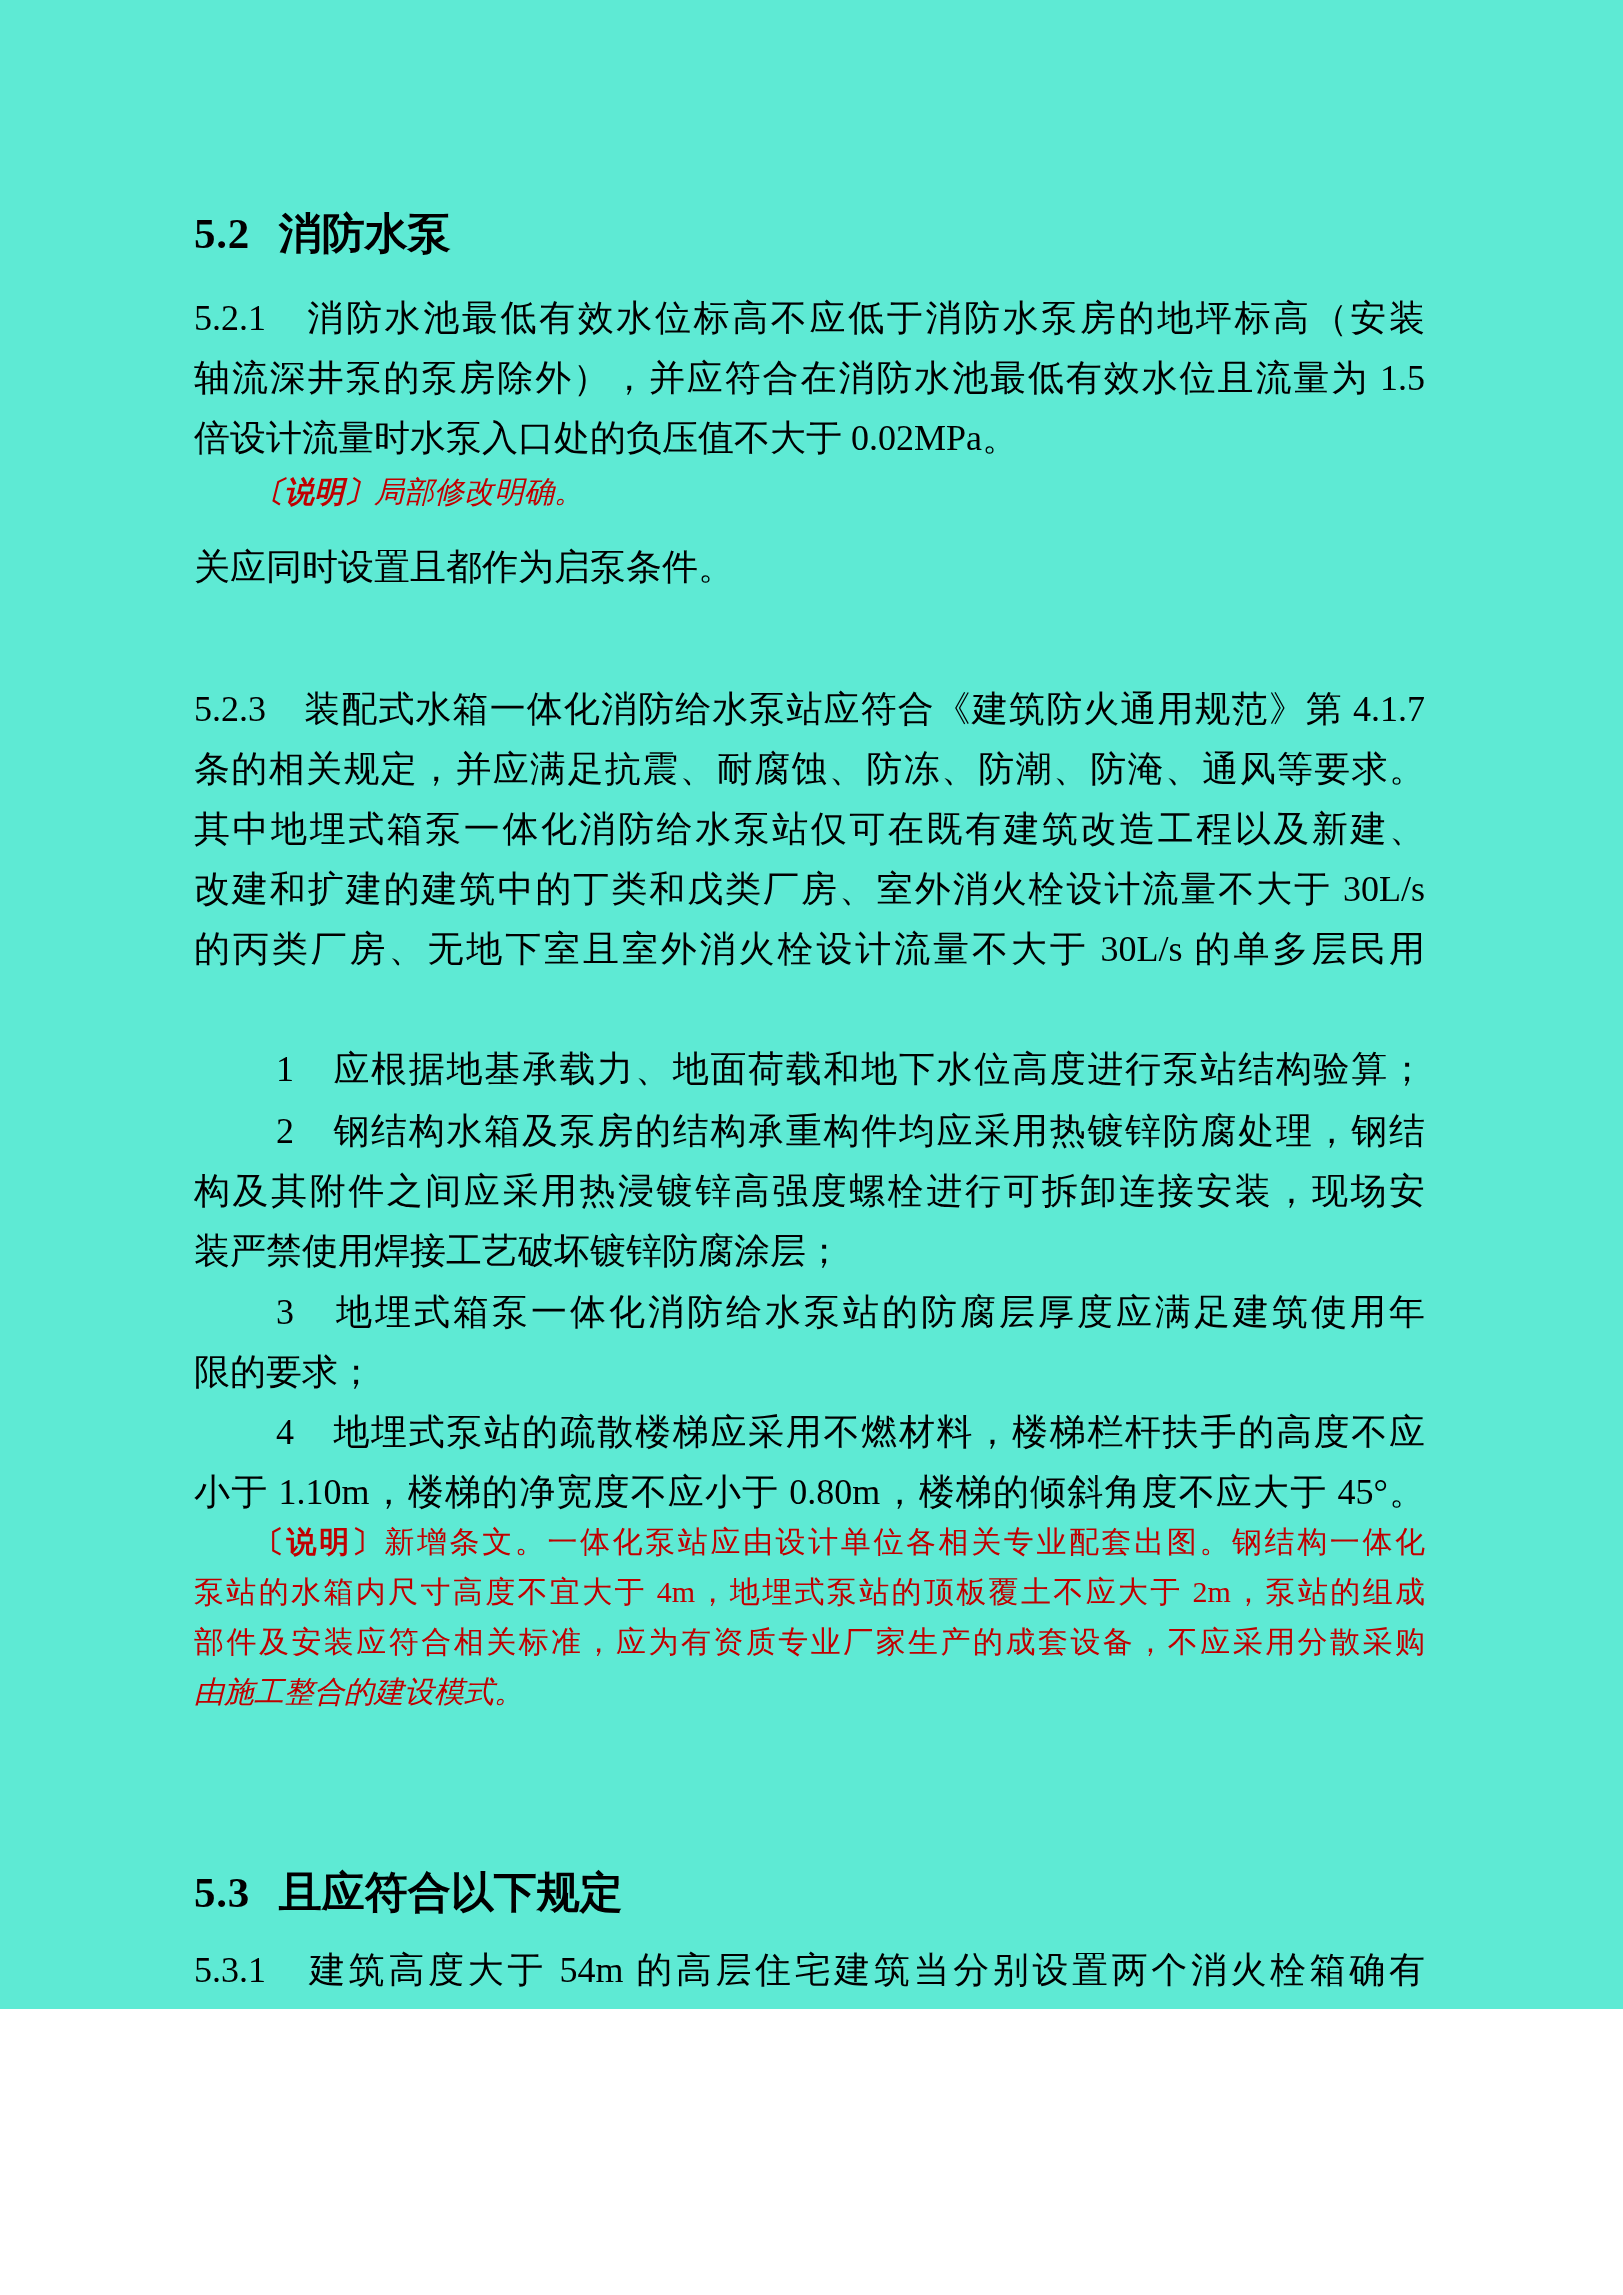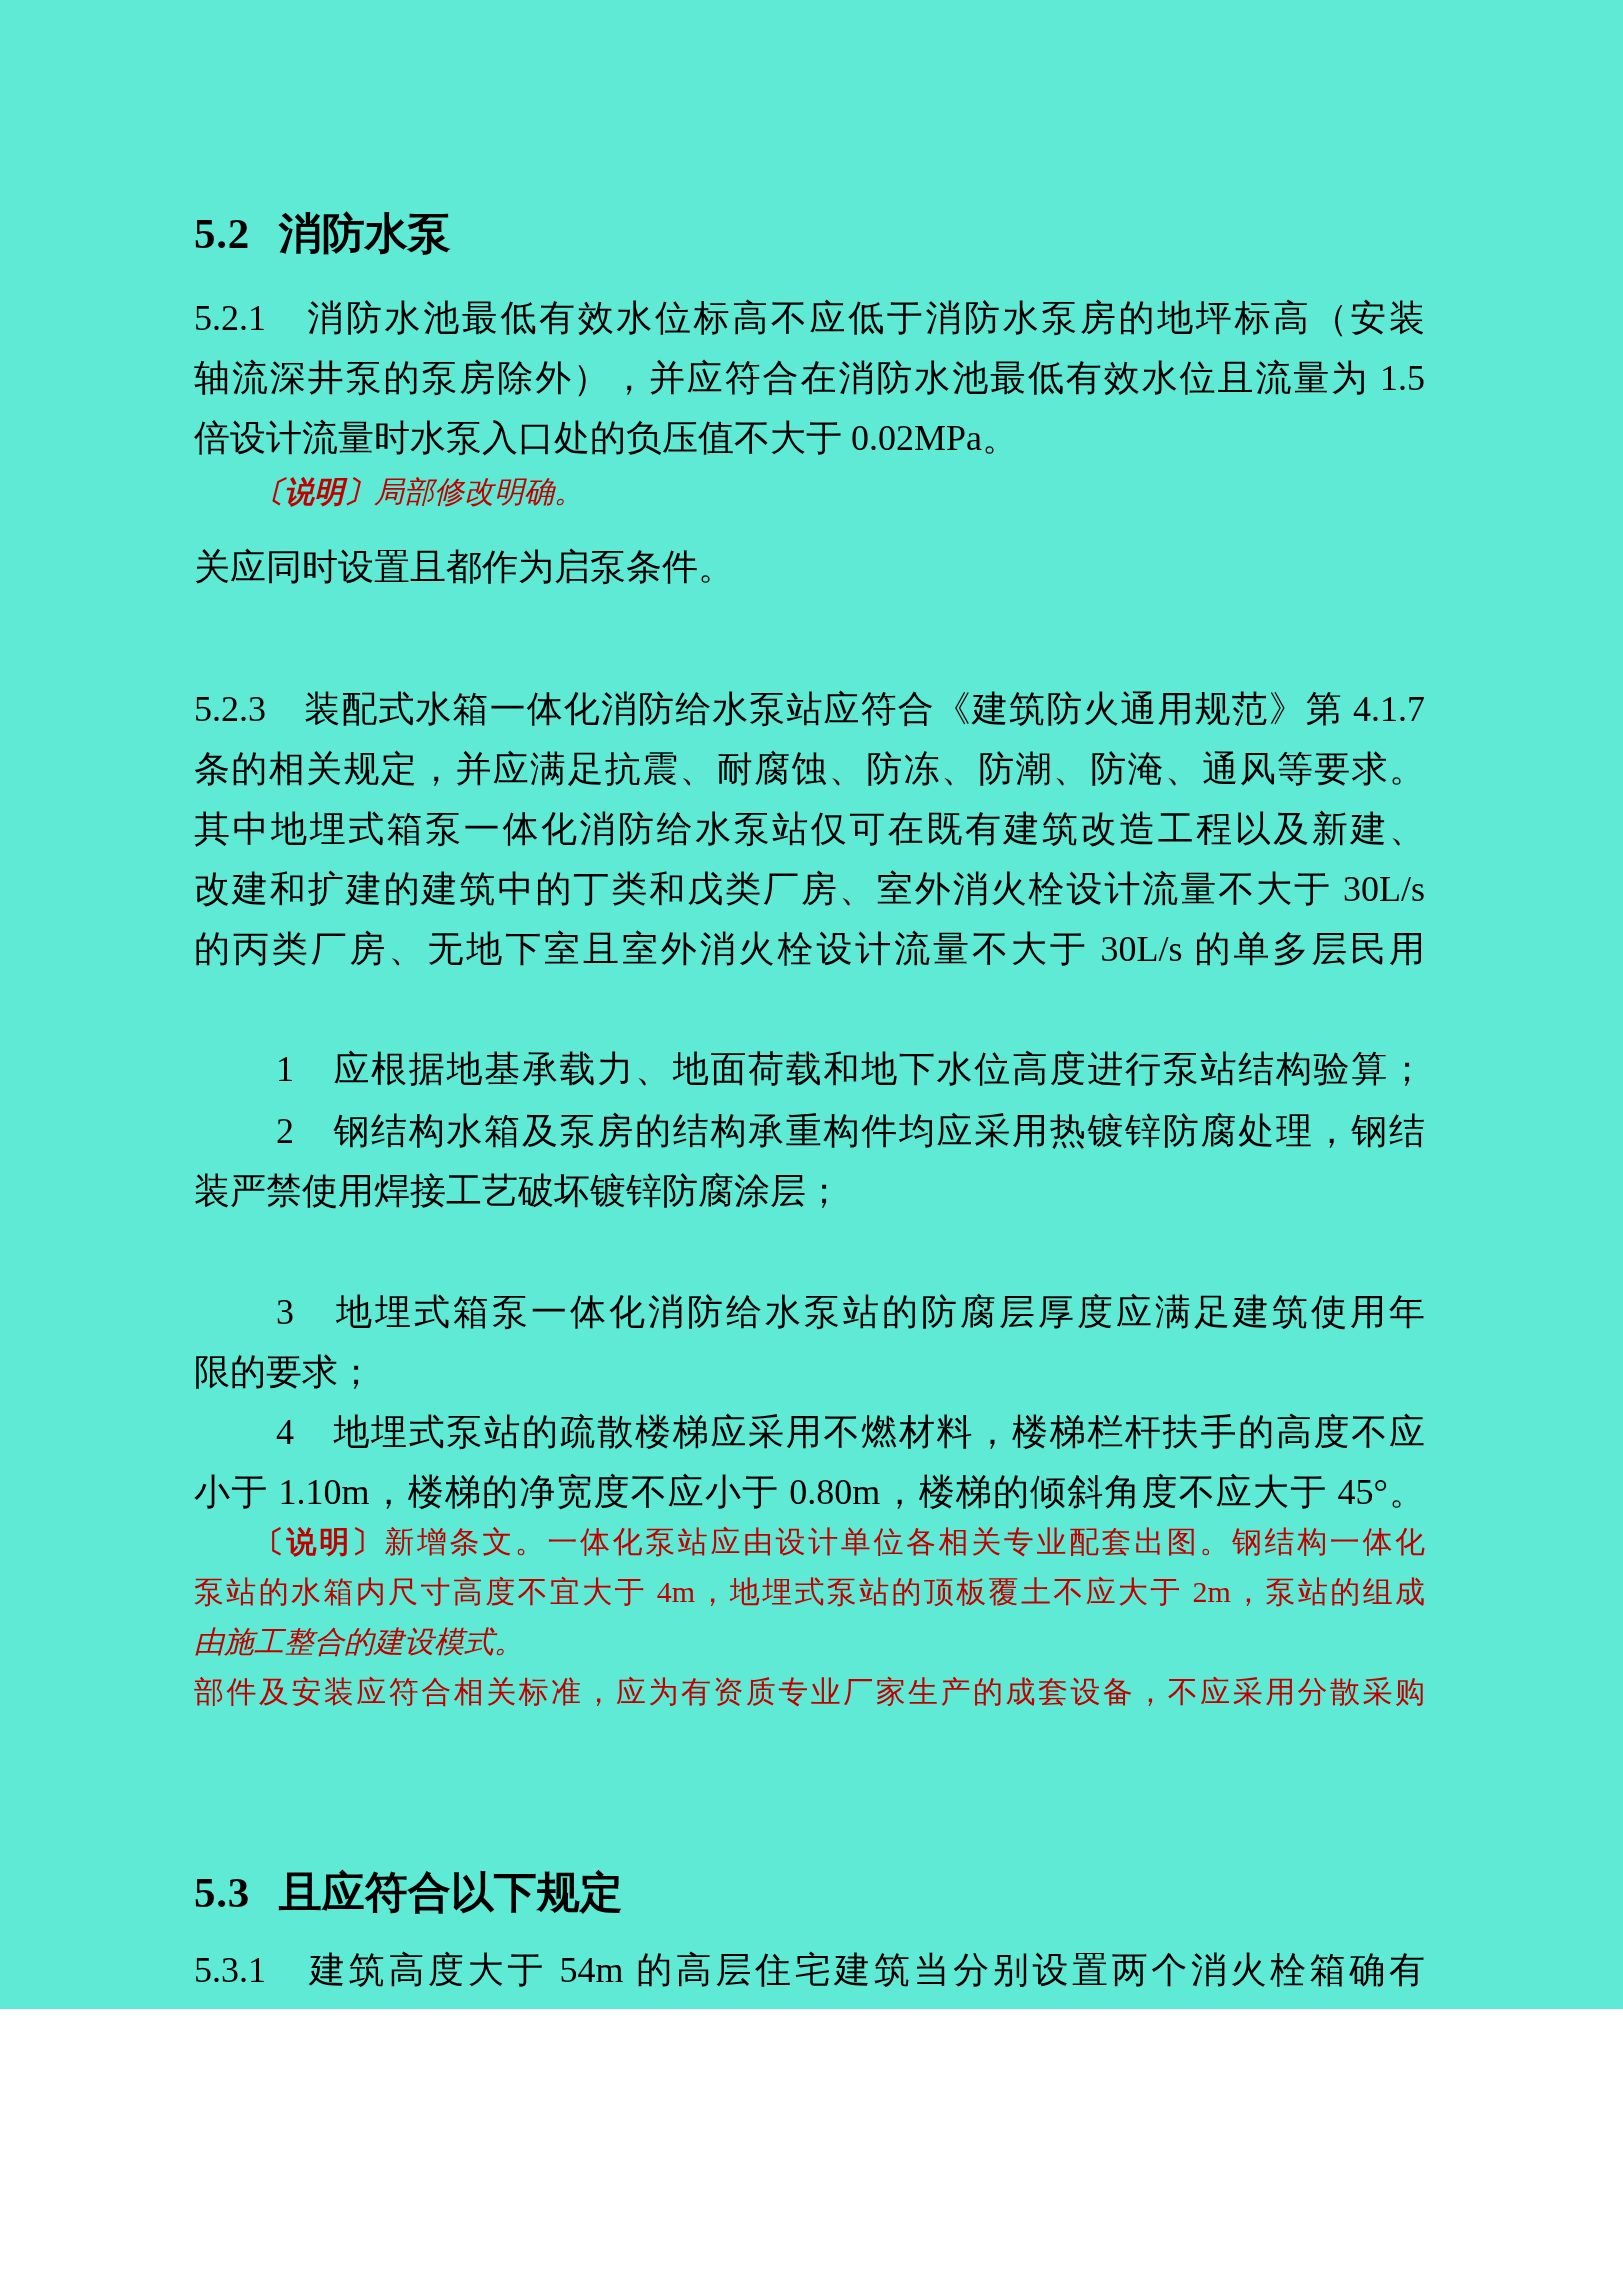--- a/index.html
+++ b/index.html
@@ -101,35 +101,36 @@
         <div class="line">条的相关规定，并应满足抗震、耐腐蚀、防冻、防潮、防淹、通风等要求。</div>
         <div class="line">其中地埋式箱泵一体化消防给水泵站仅可在既有建筑改造工程以及新建、</div>
         <div class="line">改建和扩建的建筑中的丁类和戊类厂房、室外消火栓设计流量不大于 30L/s</div>
         <div class="line">的丙类厂房、无地下室且室外消火栓设计流量不大于 30L/s 的单多层民用</div>
       </div>
       <div id="i1" class="block para">
         <div class="line item-first">1　应根据地基承载力、地面荷载和地下水位高度进行泵站结构验算；</div>
       </div>
       <div id="i2" class="block para">
         <div class="line item-first">2　钢结构水箱及泵房的结构承重构件均应采用热镀锌防腐处理，钢结</div>
+        <div class="line">构及其附件之间应采用热浸镀锌高强度螺栓进行可拆卸连接安装，现场安</div>
         <div class="line short">装严禁使用焊接工艺破坏镀锌防腐涂层；</div>
       </div>
       <div id="i3" class="block para">
         <div class="line item-first">3　地埋式箱泵一体化消防给水泵站的防腐层厚度应满足建筑使用年</div>
         <div class="line short">限的要求；</div>
       </div>
       <div id="i4" class="block para">
         <div class="line item-first">4　地埋式泵站的疏散楼梯应采用不燃材料，楼梯栏杆扶手的高度不应</div>
         <div class="line">小于 1.10m，楼梯的净宽度不应小于 0.80m，楼梯的倾斜角度不应大于 45°。</div>
       </div>
       <div id="n523" class="block note">
         <div class="line note-first"><b class="note-label">〔说明〕</b>新增条文。一体化泵站应由设计单位各相关专业配套出图。钢结构一体化</div>
         <div class="line">泵站的水箱内尺寸高度不宜大于 4m，地埋式泵站的顶板覆土不应大于 2m，泵站的组成</div>
+        <div class="line">部件及安装应符合相关标准，应为有资质专业厂家生产的成套设备，不应采用分散采购</div>
         <div class="line short">由施工整合的建设模式。</div>
-        <div class="line">部件及安装应符合相关标准，应为有资质专业厂家生产的成套设备，不应采用分散采购</div>
       </div>
       <div id="h53" class="block heading"><span class="h-num">5.3</span><span class="h-title">且应符合以下规定</span></div>
       <div id="p531" class="block para">
         <div class="line">5.3.1　建筑高度大于 54m 的高层住宅建筑当分别设置两个消火栓箱确有</div>
       </div>
     </main>
   <div class="footer">- 69 -</div>
 </div>
 
 

